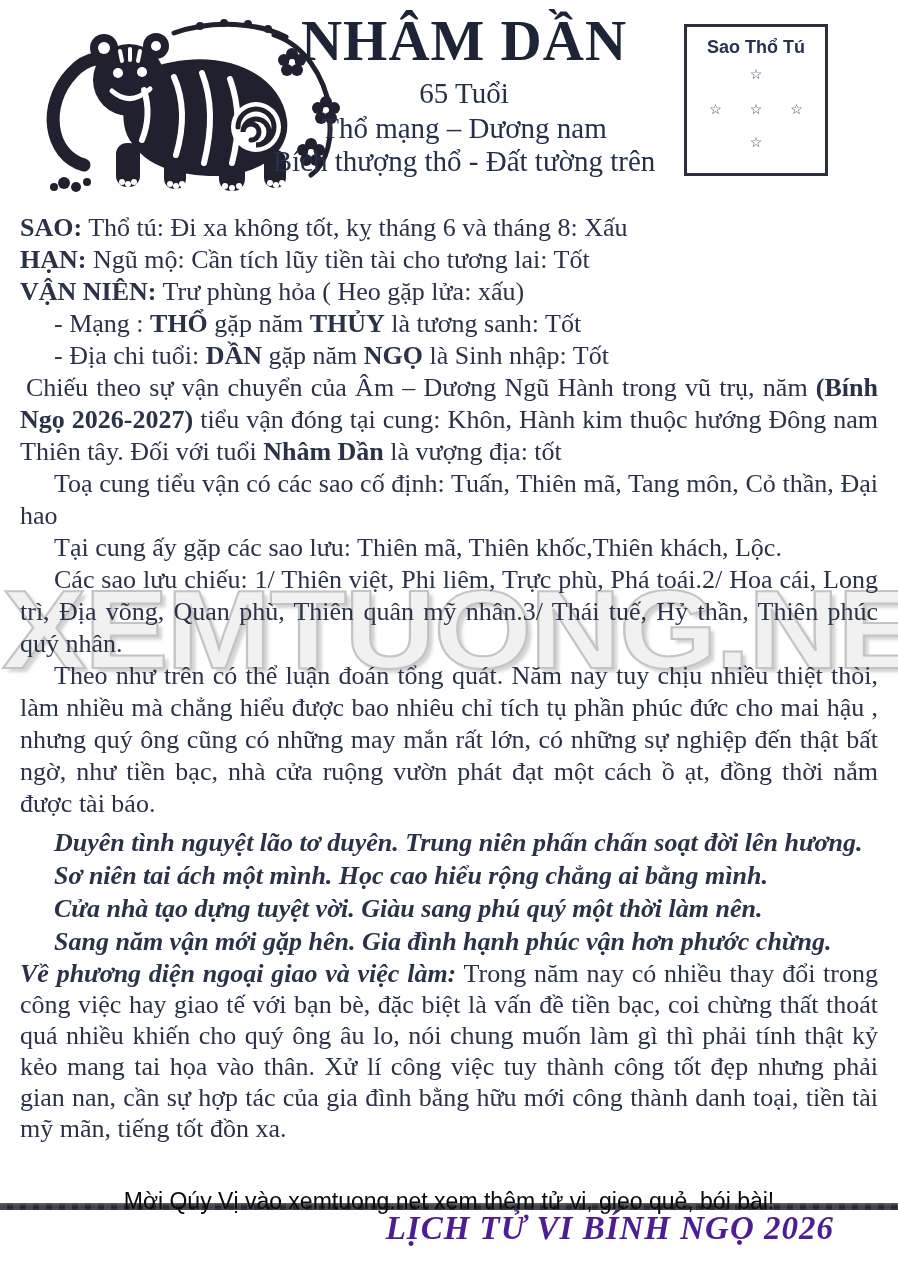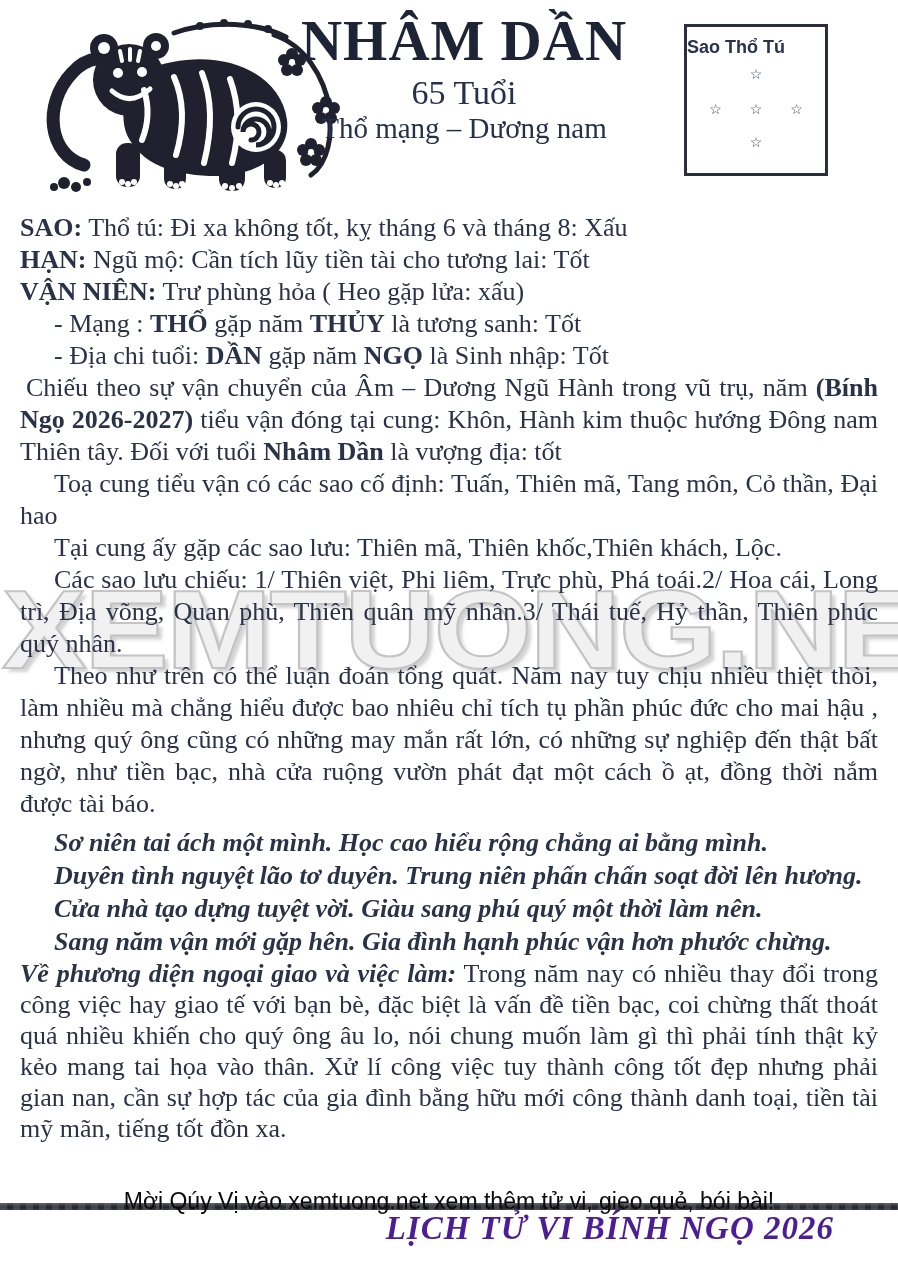--- a/index.html
+++ b/index.html
@@ -10,28 +10,28 @@
     background:#ffffff;
     overflow:hidden;
     font-family:"Liberation Serif", serif;
     color:#2a3248;
   }
   
   .header{position:relative;height:212px;z-index:2;}
   .tiger{position:absolute;left:24px;top:14px;width:340px;height:182px;}
   .title-block{position:absolute;left:230px;right:200px;top:10px;text-align:center;color:#25304a;}
   .main-title{font-size:57px;line-height:62px;font-weight:700;color:#1d2436;letter-spacing:1px;}
-  .age{font-size:34px;line-height:38px;margin-top:2px;}
+  .age{font-size:29px;line-height:38px;margin-top:2px;}
   .birth{font-size:30px;line-height:34px;}
   .menh{font-size:29px;line-height:33px;}
   .napam{font-size:29px;line-height:33px;}
   .star-box{
     position:absolute;right:70px;top:24px;width:144px;height:152px;
     border:3px solid #2b2f3c;box-sizing:border-box;
-    display:flex;flex-direction:column;align-items:flex-start;
+    display:flex;flex-direction:column;align-items:center;
     font-family:"Liberation Sans", sans-serif;color:#273150;
   }
   .star-box-title{font-size:18px;font-weight:700;margin-top:10px;}
   .star-row{display:flex;justify-content:center;gap:28px;width:100%;}
   .star{font-size:14px;line-height:14px;color:#39435e;}
   .sr1{margin-top:9px;}
   .sr2{margin-top:21px;}
   .sr3{margin-top:19px;}
   
   .watermark{
@@ -162,20 +162,21 @@
 
         <path d="M96,36 L98,46 M106,34 L106,45 M116,36 L114,46" stroke-width="4"></path>
       </g>
       <path d="M214,112 a18,18 0 1 1 18,18 a13,13 0 1 0 -13,-13 a8,8 0 1 1 8,8" fill="none" stroke="#20202e" stroke-width="5" stroke-linecap="round"></path>
     </svg>
 
     <div class="title-block">
       <div class="main-title">NHÂM DẦN</div>
       <div class="age">65 Tuổi</div>
       <div class="menh">Thổ mạng – Dương nam</div>
+      <div class="napam">Bích thượng thổ - Đất tường trên</div>
     </div>
 
     <div class="star-box">
       <div class="star-box-title">Sao Thổ Tú</div>
       <div class="star-row sr1">
         <span class="star">☆</span>
       </div>
       <div class="star-row sr2">
         <span class="star">☆</span>
         <span class="star">☆</span>
@@ -193,22 +194,22 @@
     <p class="line"><span class="rb">VẬN NIÊN:</span><span> Trư phùng hỏa ( Heo gặp lửa: xấu)</span></p>
     <p class="line ind"><span>- Mạng : </span><span class="rb">THỔ</span><span> gặp năm </span><span class="rb">THỦY</span><span> là tương sanh: Tốt</span></p>
     <p class="line ind"><span>- Địa chi tuổi: </span><span class="rb">DẦN</span><span> gặp năm </span><span class="rb">NGỌ</span><span> là Sinh nhập: Tốt</span></p>
     <p class="just ind-sm"><span>Chiếu theo sự vận chuyển của Âm – Dương Ngũ Hành trong vũ trụ, năm </span><span class="rb">(Bính Ngọ 2026-2027)</span><span> tiểu vận đóng tại cung: Khôn, Hành kim thuộc hướng Đông nam Thiên tây. Đối với tuổi </span><span class="rb">Nhâm Dần</span><span> là vượng địa: tốt</span></p>
     <p class="just ind"><span>Toạ cung tiểu vận có các sao cố định: Tuấn, Thiên mã, Tang môn, Cỏ thần, Đại hao</span></p>
     <p class="just ind"><span>Tại cung ấy gặp các sao lưu: Thiên mã, Thiên khốc,Thiên khách, Lộc.</span></p>
     <p class="just ind"><span>Các sao lưu chiếu: 1/ Thiên việt, Phi liêm, Trực phù, Phá toái.2/ Hoa cái, Long trì, Địa võng, Quan phù, Thiên quân mỹ nhân.3/ Thái tuế, Hỷ thần, Thiên phúc quý nhân.</span></p>
     <p class="just ind"><span>Theo như trên có thể luận đoán tổng quát. Năm nay tuy chịu nhiều thiệt thòi, làm nhiều mà chẳng hiểu được bao nhiêu chỉ tích tụ phần phúc đức cho mai hậu , nhưng quý ông cũng có những may mắn rất lớn, có những sự nghiệp đến thật bất ngờ, như tiền bạc, nhà cửa ruộng vườn phát đạt một cách ồ ạt, đồng thời nắm được tài báo.</span></p>
 
     <div class="verse-block">
+      <div class="verse">Duyên tình nguyệt lão tơ duyên. Trung niên phấn chấn soạt đời lên hương.</div>
       <div class="verse">Sơ niên tai ách một mình. Học cao hiểu rộng chẳng ai bằng mình.</div>
-      <div class="verse">Duyên tình nguyệt lão tơ duyên. Trung niên phấn chấn soạt đời lên hương.</div>
       <div class="verse">Cửa nhà tạo dựng tuyệt vời. Giàu sang phú quý một thời làm nên.</div>
       <div class="verse">Sang năm vận mới gặp hên. Gia đình hạnh phúc vận hơn phước chừng.</div>
     </div>
 
     <p class="just outlook"><span class="rb ri">Về phương diện ngoại giao và việc làm:</span><span> Trong năm nay có nhiều thay đổi trong công việc hay giao tế với bạn bè, đặc biệt là vấn đề tiền bạc, coi chừng thất thoát quá nhiều khiến cho quý ông âu lo, nói chung muốn làm gì thì phải tính thật kỷ kẻo mang tai họa vào thân. Xử lí công việc tuy thành công tốt đẹp nhưng phải gian nan, cần sự hợp tác của gia đình bằng hữu mới công thành danh toại, tiền tài mỹ mãn, tiếng tốt đồn xa.</span></p>
   </div>
 
   <div class="rule"></div>
   <div class="calendar-title">LỊCH TỬ VI BÍNH NGỌ 2026</div>
   <div class="promo">Mời Qúy Vị vào xemtuong.net xem thêm tử vi, gieo quẻ, bói bài!</div>

